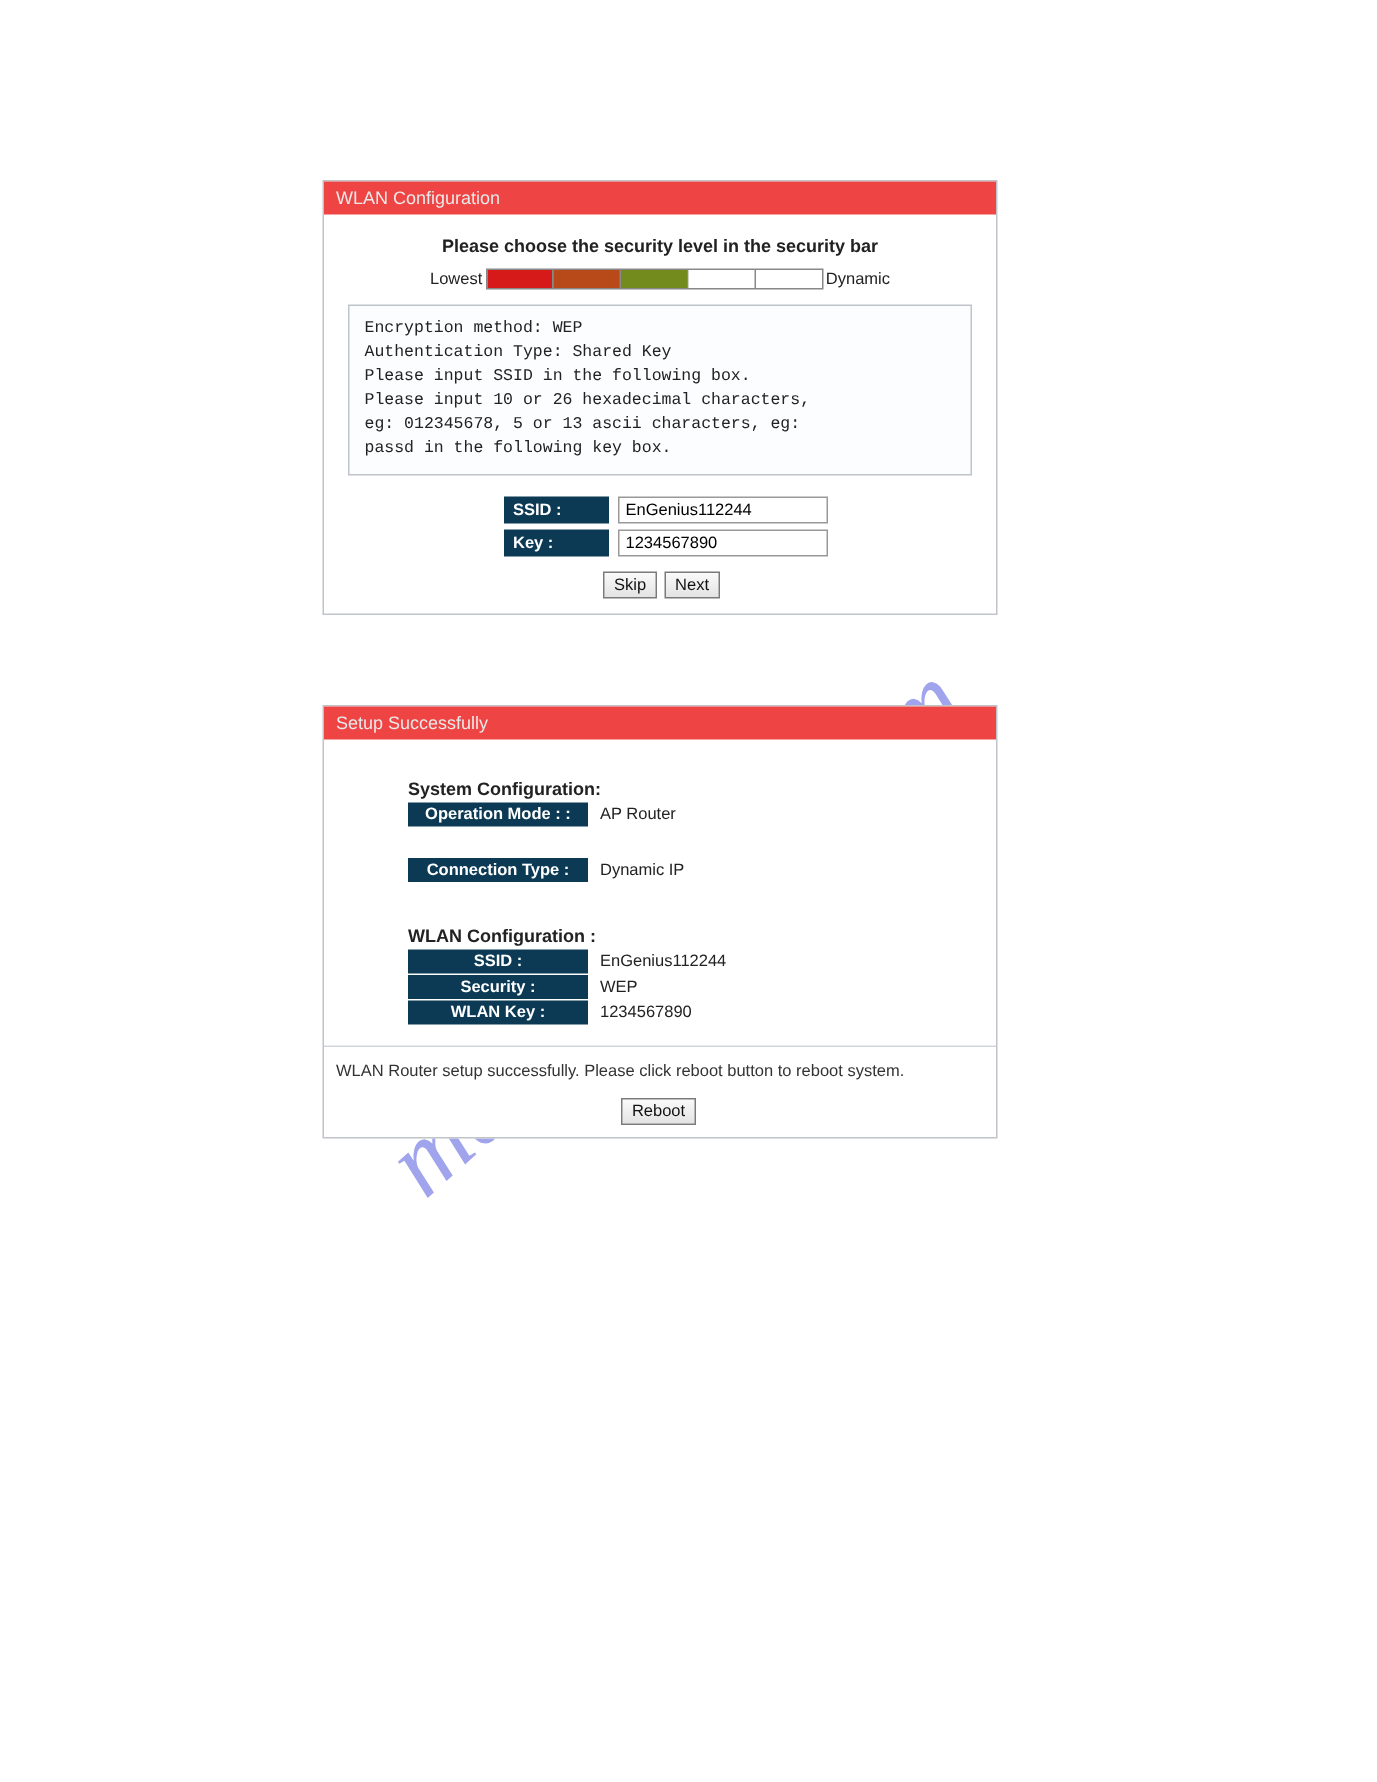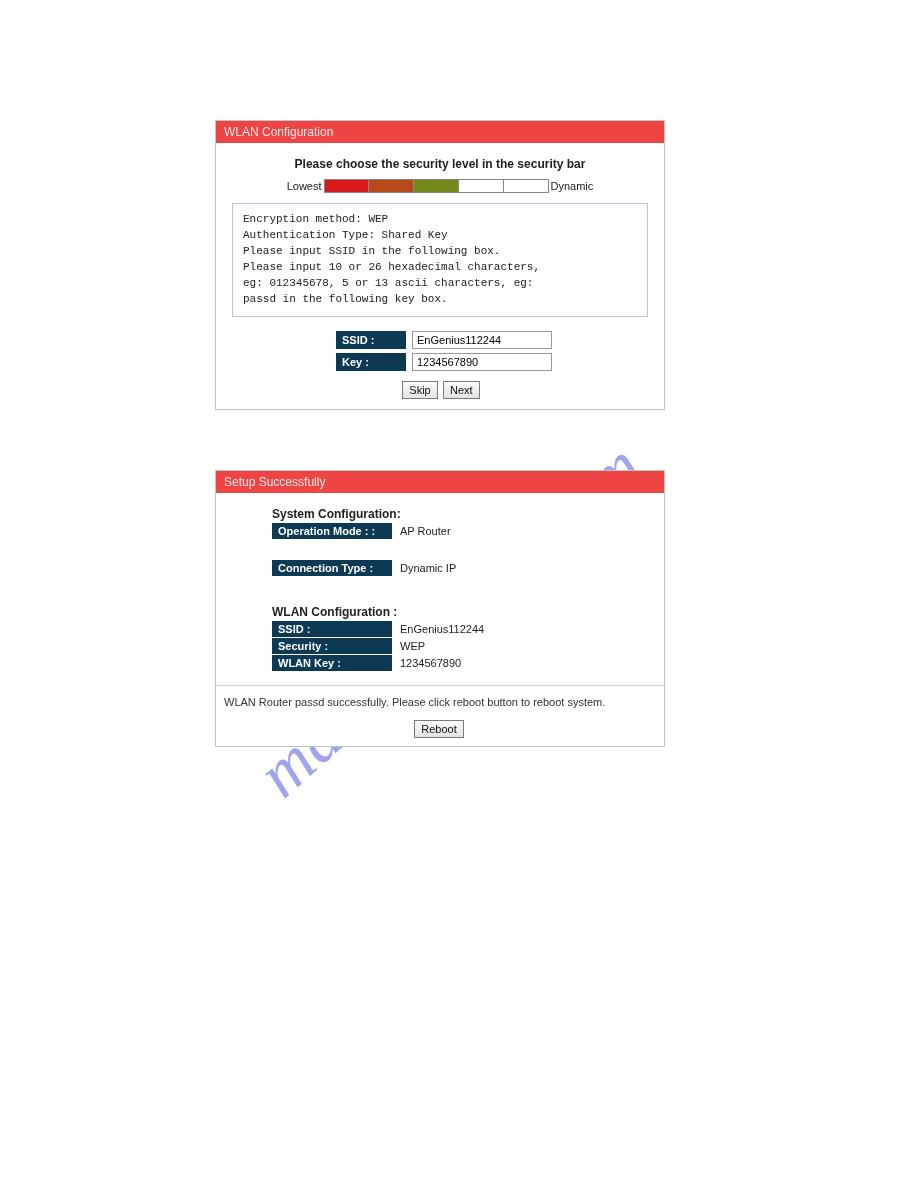--- a/index.html
+++ b/index.html
@@ -110,20 +110,21 @@
   }
   .section-heading {
     font-weight: bold;
     font-size: 12px;
     margin: 8px 0 2px 56px;
   }
   .kv-row {
     display: flex;
     margin: 0 0 1px 56px;
     align-items: center;
+    text-align: center;
   }
   .kv-label {
     background: #0c3a55;
     color: #fff;
     font-weight: bold;
     font-size: 11px;
     padding: 2px 6px;
     width: 120px;
     margin-right: 8px;
   }
@@ -193,21 +194,21 @@
 
       <div class="button-row">
         <span class="btn">Skip</span>
         <span class="btn">Next</span>
       </div>
     </div>
   </div>
 
   <div class="panel">
     <div class="panel-header">Setup Successfully</div>
-    <div class="panel-body" style="padding:6px 0 6px 0;">
+    <div class="panel-body" style="padding:18px 0 6px 0;">
 
       <div class="section-heading">System Configuration:</div>
       <div class="kv-row">
         <div class="kv-label">Operation Mode : :</div>
         <div class="kv-value">AP Router</div>
       </div>
 
       <div class="spacer"></div>
 
       <div class="kv-row">
@@ -224,21 +225,21 @@
       </div>
       <div class="kv-row">
         <div class="kv-label">Security :</div>
         <div class="kv-value">WEP</div>
       </div>
       <div class="kv-row">
         <div class="kv-label">WLAN Key :</div>
         <div class="kv-value">1234567890</div>
       </div>
 
-      <div class="footer-text" style="margin-top:14px;">WLAN Router passd successfully. Please click reboot button to reboot system.</div>
+      <div class="footer-text" style="margin-top:14px;">WLAN Router setup successfully. Please click reboot button to reboot system.</div>
 
       <div class="button-row" style="padding-right:8px;">
         <span class="btn">Reboot</span>
       </div>
     </div>
   </div>
 
 </div>
 
 </body></html>

